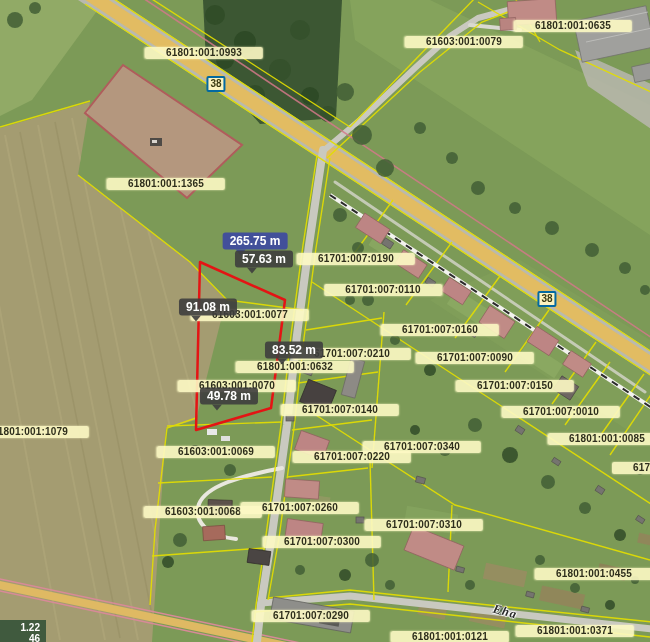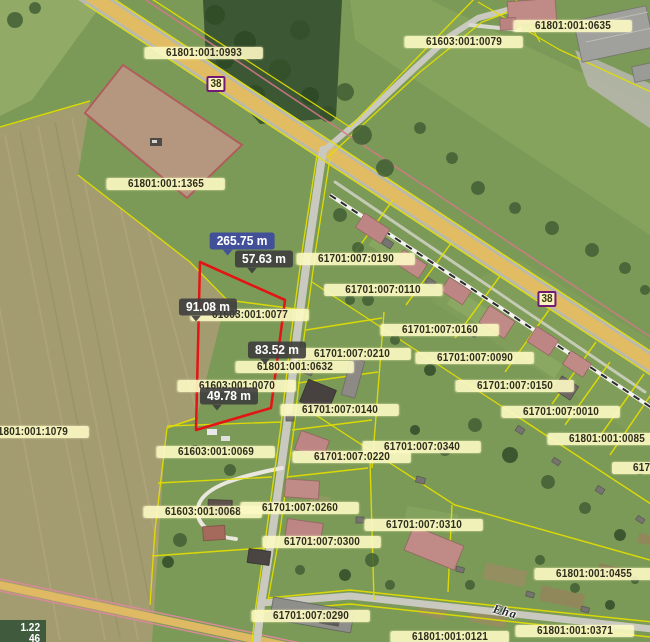--- a/index.html
+++ b/index.html
@@ -13,37 +13,37 @@
     position:absolute;transform:translate(-50%,-50%);
     background:rgba(253,249,196,.9);color:#2e2e1c;
     font:bold 10px "Liberation Sans",sans-serif;letter-spacing:.2px;
     padding:0 21px 1px;border-radius:2px;white-space:nowrap;z-index:20;
     box-shadow:0 0 2px rgba(253,249,196,.9);
   }
   .pl-right{transform:translateY(-50%);} 
   
   .rb{
     position:absolute;transform:translate(-50%,-50%);
-    background:#fcf3c0;border:2px solid #701a75;border-radius:2px;
+    background:#fcf3c0;border:2px solid #0369a1;border-radius:2px;
     color:#3a3a12;font:bold 10px "Liberation Sans",sans-serif;
     padding:0 2px;z-index:25;line-height:12px;
   }
   
   .mt{
     position:absolute;transform:translate(-50%,-50%);
     background:rgba(62,62,62,.9);color:#fff;
     font:bold 12px "Liberation Sans",sans-serif;
     padding:1px 7px 2px;border-radius:3px;white-space:nowrap;z-index:30;
   }
   .mt::after{
     content:"";position:absolute;left:20%;top:100%;
     border:5px solid transparent;border-top:6px solid rgba(62,62,62,.9);
     border-bottom:0;
   }
-  .mt-total{background:rgba(63,76,158,.95);}
+  .mt-total{background:rgba(63,76,158,.95);margin-left:13px;}
   .mt-total::after{border-top-color:rgba(63,76,158,.95);}
   
   .street{
     position:absolute;transform:translate(-50%,-50%) rotate(15deg);
     color:#2b2b2b;font:bold italic 12.5px "Liberation Serif",serif;
     letter-spacing:1px;z-index:15;
     text-shadow:-1px 0 1px #fff,1px 0 1px #fff,0 -1px 1px #fff,0 1px 1px #fff;
   }
   
   .coords{
@@ -315,21 +315,21 @@
 <div class="pl" style="left:450px;top:637px">61801:001:0121</div>
 
 <div class="rb" style="left:216px;top:84px">38</div>
 <div class="rb" style="left:547px;top:299px">38</div>
 
 <div class="street" style="left:505px;top:612px">Eha</div>
 
 <div class="mt mt-total" style="left:242px;top:241px">265.75 m</div>
 <div class="mt" style="left:264px;top:259px">57.63 m</div>
 <div class="mt" style="left:208px;top:307px">91.08 m</div>
-<div class="mt" style="left:277px;top:350px">83.52 m</div>
+<div class="mt" style="left:294px;top:350px">83.52 m</div>
 <div class="mt" style="left:229px;top:396px">49.78 m</div>
 
 <div class="coords">
   <div>1.22</div>
   <div>46</div>
 </div>
 
 </div>
 
 </body></html>

